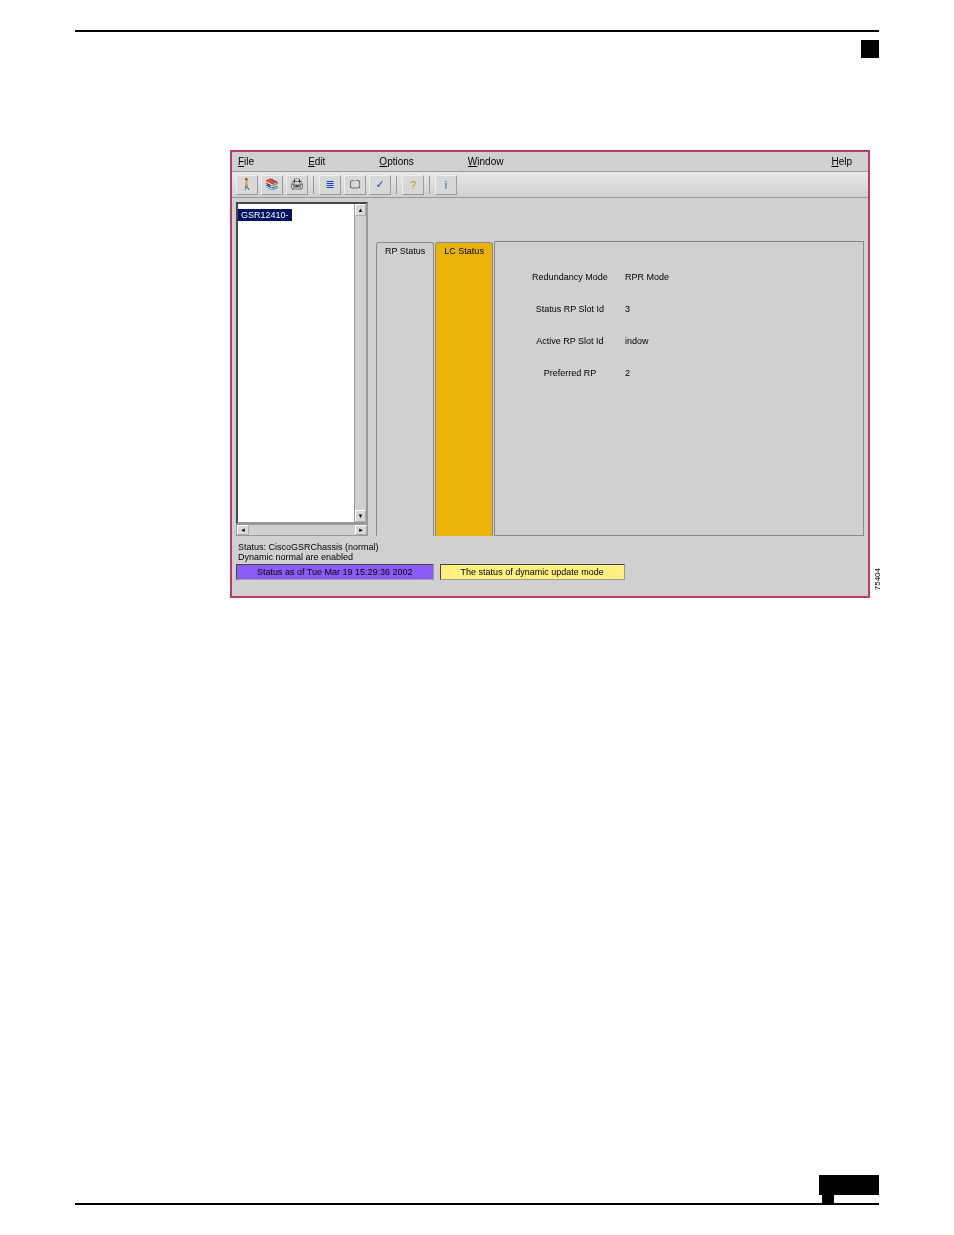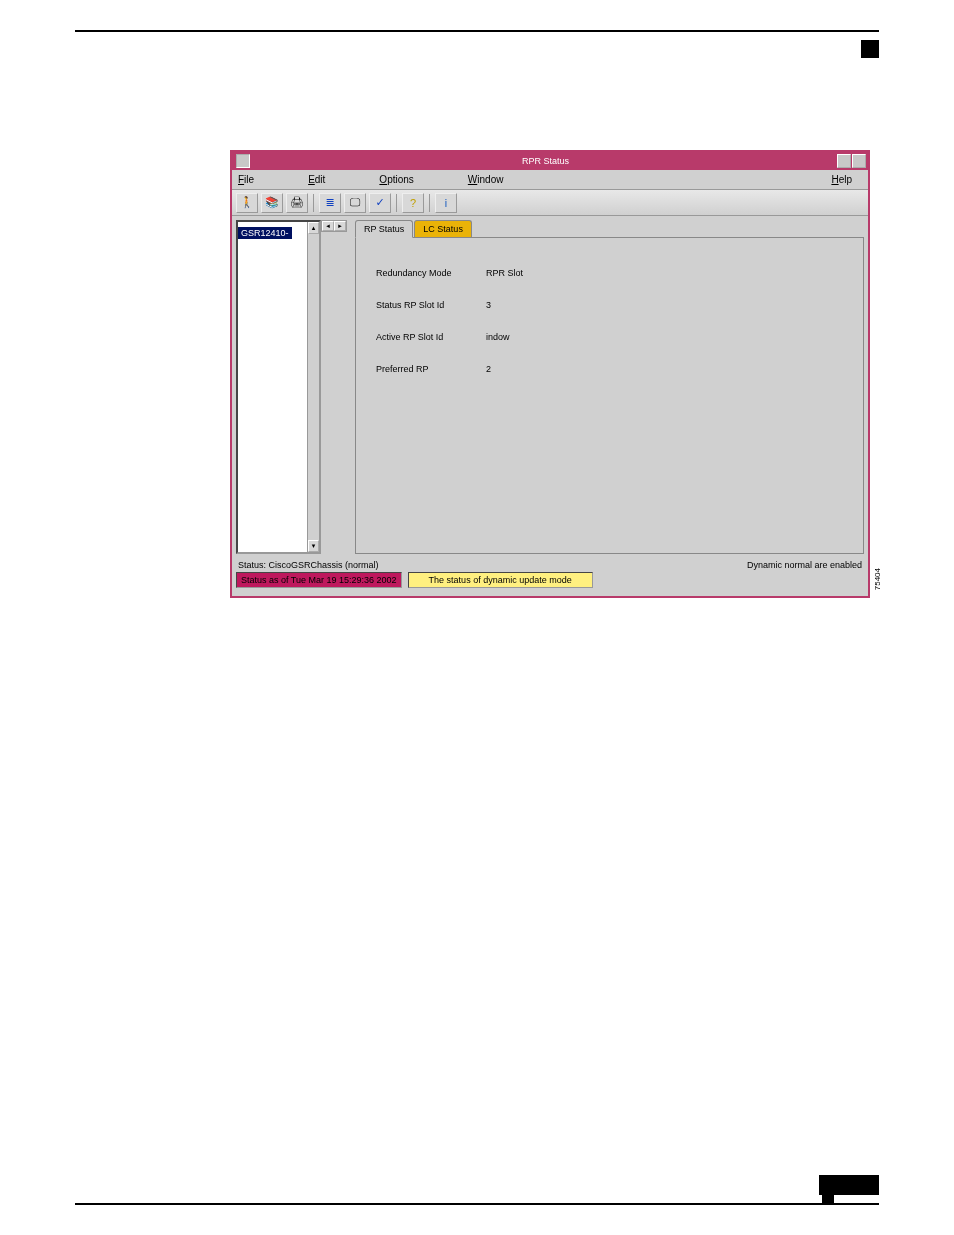--- a/index.html
+++ b/index.html
@@ -124,22 +124,23 @@
       background: #999;
       margin: 0 2px;
     }
     .body-area {
       display: flex;
       padding: 4px;
       gap: 8px;
       height: calc(100% - 18px - 20px - 26px - 38px);
     }
     .tree-panel {
-      width: 111px;
-      display: flex;
+      width: 132px;
+      display: flex;
+      flex-direction: column;
     }
     .tree-list {
       flex: 1;
       background: #fff;
       border: 2px inset #999;
       overflow: hidden;
       position: relative;
     }
     .tree-item {
       background: #001060;
@@ -179,21 +180,22 @@
       width: 12px;
       height: 10px;
       background: #d8d8d8;
       border: 1px outset #fff;
       font-size: 7px;
       text-align: center;
     }
     .content-panel {
       flex: 1;
       display: flex;
-      flex-direction: column;
+      flex-direction: row;
+      margin-top: 40px;
     }
     .tabs {
       display: flex;
       font-size: 9px;
     }
     .tab {
       padding: 3px 8px;
       border: 1px solid #888;
       border-bottom: none;
       background: #eab308;
@@ -205,52 +207,54 @@
       border-bottom: 1px solid #d0d0d0;
       position: relative;
       z-index: 2;
     }
     .tab-body {
       flex: 1;
       border: 1px solid #888;
       background: #d0d0d0;
       padding: 30px 20px;
       margin-top: -1px;
+      text-align: center;
     }
     .field-row {
       display: flex;
       font-size: 9px;
       margin-bottom: 22px;
     }
     .field-label {
       width: 110px;
       color: #000;
     }
     .field-value {
       color: #000;
     }
     .status-area {
       height: 38px;
       padding: 0 4px;
     }
     .status-line1 {
       display: flex;
-      justify-content: space-between;
+      justify-content: center;
       font-size: 9px;
       padding: 2px 2px;
+      flex-direction: column;
     }
     .status-line2 {
       display: flex;
       gap: 6px;
       font-size: 9px;
     }
     .status-box {
       border: 1px inset #999;
-      background: #be185d;
-      padding: 2px 4px;
+      background: #8b5cf6;
+      padding: 2px 20px;
     }
     .status-box.ts { flex: 0 0 auto; }
     .status-box.msg {
       flex: 0 0 auto;
       background: #fff080;
       text-align: center;
       padding: 2px 20px;
     }
     .vert-id {
       position: absolute;
@@ -265,28 +269,20 @@
 </head>
 <body>
 
 <div class="page-frame"></div>
 <div class="page-corner-tr"></div>
 <div class="page-corner-br"></div>
 <div class="page-corner-br-small"></div>
 
 <div class="window">
 
-  <div class="titlebar">
-    <div class="titlebar-sysmenu"></div>
-    <div class="titlebar-title">RPR Status</div>
-    <div class="titlebar-btns">
-      <div class="titlebar-btn"></div>
-      <div class="titlebar-btn"></div>
-    </div>
-  </div>
 
   <div class="menubar">
     <span class="menu-item"><span class="ul">F</span>ile</span>
     <span class="menu-item"><span class="ul">E</span>dit</span>
     <span class="menu-item"><span class="ul">O</span>ptions</span>
     <span class="menu-item"><span class="ul">W</span>indow</span>
     <span class="menu-spacer"></span>
     <span class="menu-item"><span class="ul">H</span>elp</span>
   </div>
 
@@ -321,21 +317,21 @@
     </div>
 
     <div class="content-panel">
       <div class="tabs">
         <div class="tab active">RP Status</div>
         <div class="tab">LC Status</div>
       </div>
       <div class="tab-body">
         <div class="field-row">
           <div class="field-label">Redundancy Mode</div>
-          <div class="field-value">RPR Slot</div>
+          <div class="field-value">RPR Mode</div>
         </div>
         <div class="field-row">
           <div class="field-label">Status RP Slot Id</div>
           <div class="field-value">3</div>
         </div>
         <div class="field-row">
           <div class="field-label">Active RP Slot Id</div>
           <div class="field-value">indow</div>
         </div>
         <div class="field-row">

